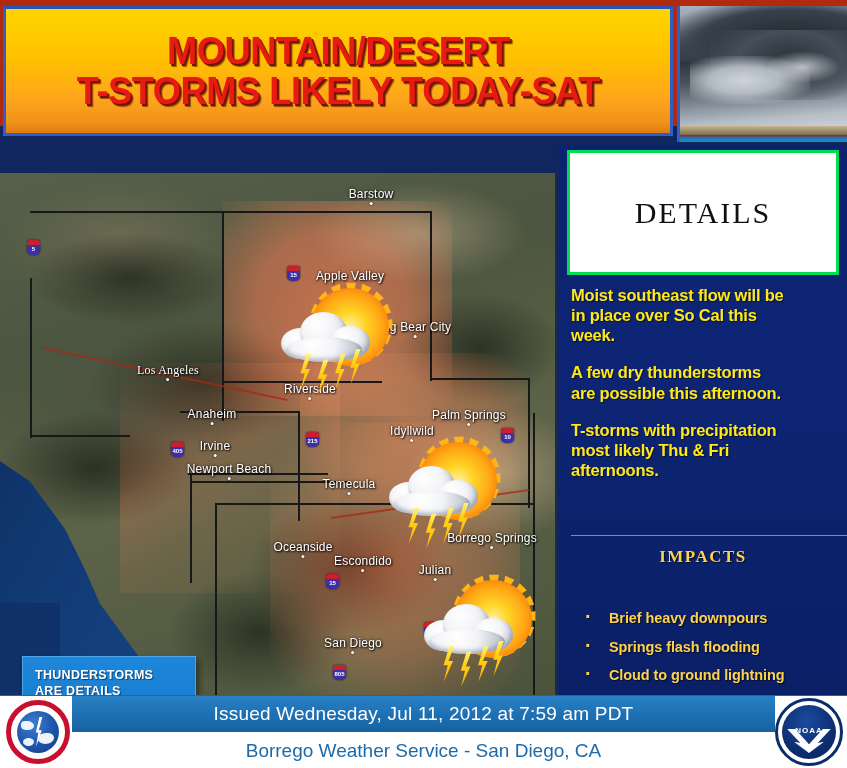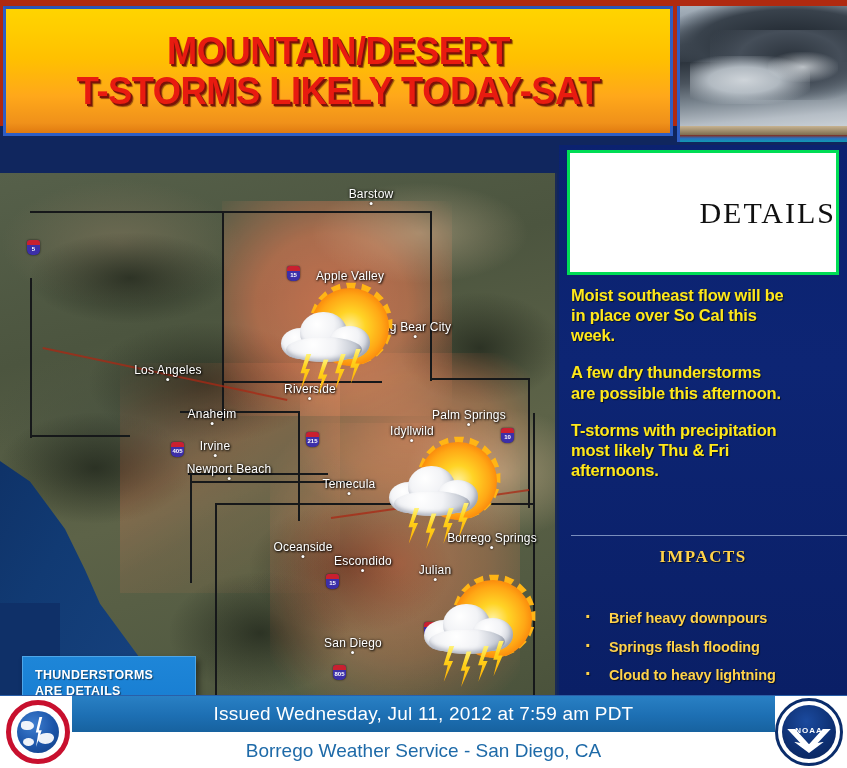--- a/index.html
+++ b/index.html
@@ -284,21 +284,21 @@
     overflow: hidden;
   }
   #details-header {
     position: absolute;
     left: 8px; top: 5px;
     width: 272px; height: 125px;
     background: #ffffff;
     border: 3px solid #00dd55;
     display: flex;
     align-items: center;
-    justify-content: flex-end;
+    justify-content: center;
   }
   #details-title {
     font-family: "Liberation Serif", serif;
     font-size: 30px;
     color: #101010;
     letter-spacing: 2px;
   }
   #details-body {
     position: absolute;
     left: 12px; top: 140px;
@@ -522,21 +522,21 @@
     <div class="bline" style="left:300px; top:525px; width:235px; height:1.5px;"></div>
     <div class="bline" style="left:30px;  top:105px; width:1.5px; height:160px;"></div>
     <div class="bline" style="left:30px;  top:262px; width:100px; height:1.5px;"></div>
     <div class="bline-red bline" style="left:40px; top:200px; width:250px; height:1.5px; transform:rotate(12deg);"></div>
     <div class="bline-red bline" style="left:330px; top:330px; width:200px; height:1.5px; transform:rotate(-8deg);"></div>
 
     <div id="cities">
         <div class="city" style="left: 371px; top: 14px; transform: translateX(-50%);">Barstow<span class="dot"></span></div>
         <div class="city" style="left: 350px; top: 96px; transform: translateX(-50%);">Apple Valley<span class="dot"></span></div>
         <div class="city" style="left: 415px; top: 147px; transform: translateX(-50%);">Big Bear City<span class="dot"></span></div>
-        <div class="city" style="left: 168px; top: 190px; transform: translateX(-50%);">Los Angeles<span class="dot"></span></div>
+        <div class="city" style="left: 168px; top: 190px; transform: translateX(-50%); font-family: Liberation Serif, serif;">Los Angeles<span class="dot"></span></div>
         <div class="city" style="left: 310px; top: 209px; transform: translateX(-50%);">Riverside<span class="dot"></span></div>
         <div class="city" style="left: 212px; top: 234px; transform: translateX(-50%);">Anaheim<span class="dot"></span></div>
         <div class="city" style="left: 469px; top: 235px; transform: translateX(-50%);">Palm Springs<span class="dot"></span></div>
         <div class="city" style="left: 412px; top: 251px; transform: translateX(-50%);">Idyllwild<span class="dot"></span></div>
         <div class="city" style="left: 215px; top: 266px; transform: translateX(-50%);">Irvine<span class="dot"></span></div>
         <div class="city" style="left: 229px; top: 289px; transform: translateX(-50%);">Newport Beach<span class="dot"></span></div>
         <div class="city" style="left: 349px; top: 304px; transform: translateX(-50%);">Temecula<span class="dot"></span></div>
         <div class="city" style="left: 492px; top: 358px; transform: translateX(-50%);">Borrego Springs<span class="dot"></span></div>
         <div class="city" style="left: 303px; top: 367px; transform: translateX(-50%);">Oceanside<span class="dot"></span></div>
         <div class="city" style="left: 363px; top: 381px; transform: translateX(-50%);">Escondido<span class="dot"></span></div>
@@ -698,21 +698,21 @@
 are possible this afternoon.</div>
         <div class="dpara">T-storms with precipitation
 most likely Thu &amp; Fri
 afternoons.</div>
       </div>
     <div id="divider"></div>
     <div id="impacts-title">IMPACTS</div>
     <ul id="impacts-list">
         <li>Brief heavy downpours</li>
         <li>Springs flash flooding</li>
-        <li>Cloud to heavy lightning</li>
+        <li>Cloud to ground lightning</li>
         <li>Small hail</li>
       </ul>
   </div>
 
   <div id="footer">
     <div id="nws-logo">
       <div class="ring">
         <div class="globe">
           <div class="land" style="left:4px;  top:10px; width:13px; height:9px;  border-radius:40% 60% 50% 45%;"></div>
           <div class="land" style="left:21px; top:22px; width:16px; height:11px; border-radius:50% 40% 55% 45%;"></div>

